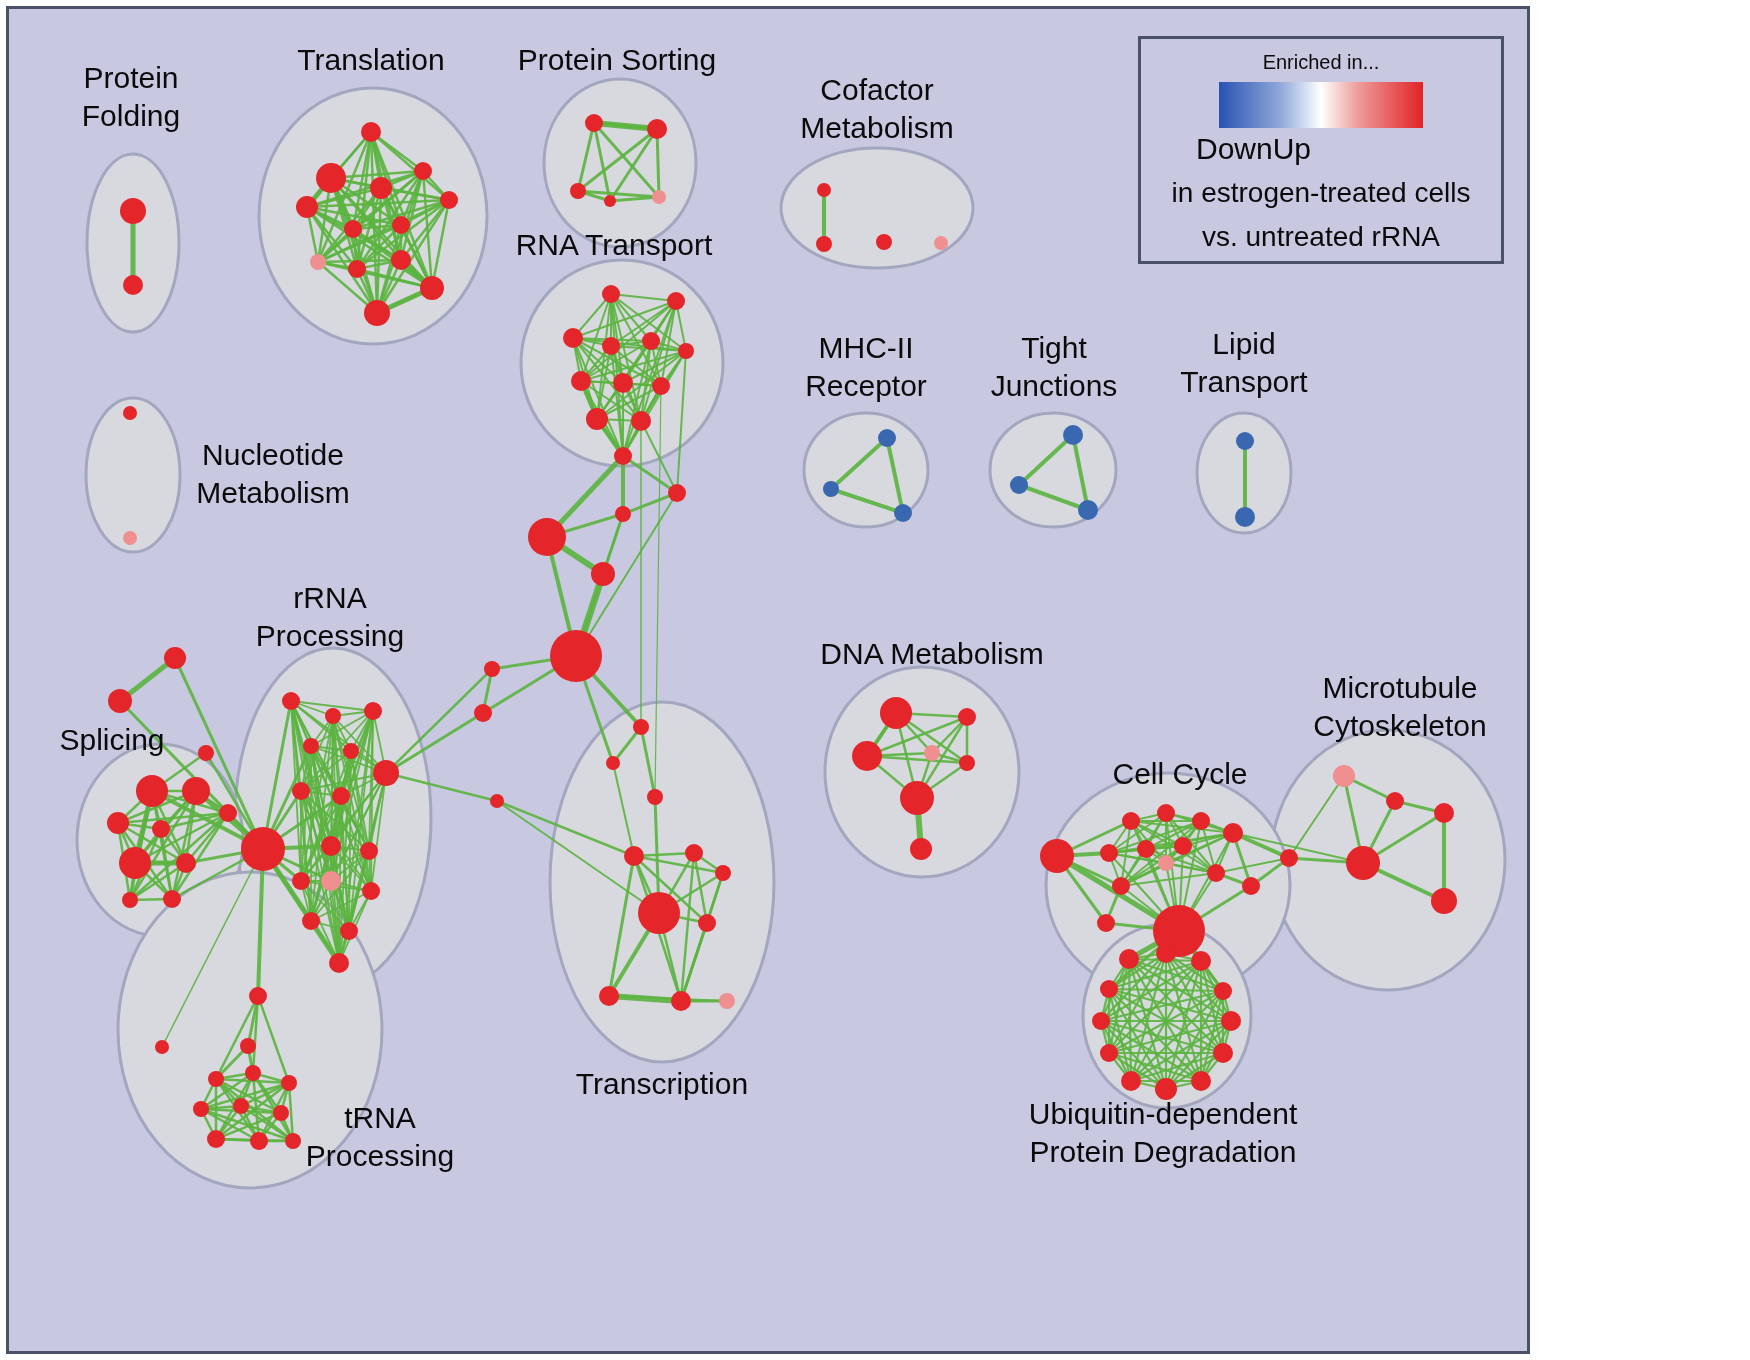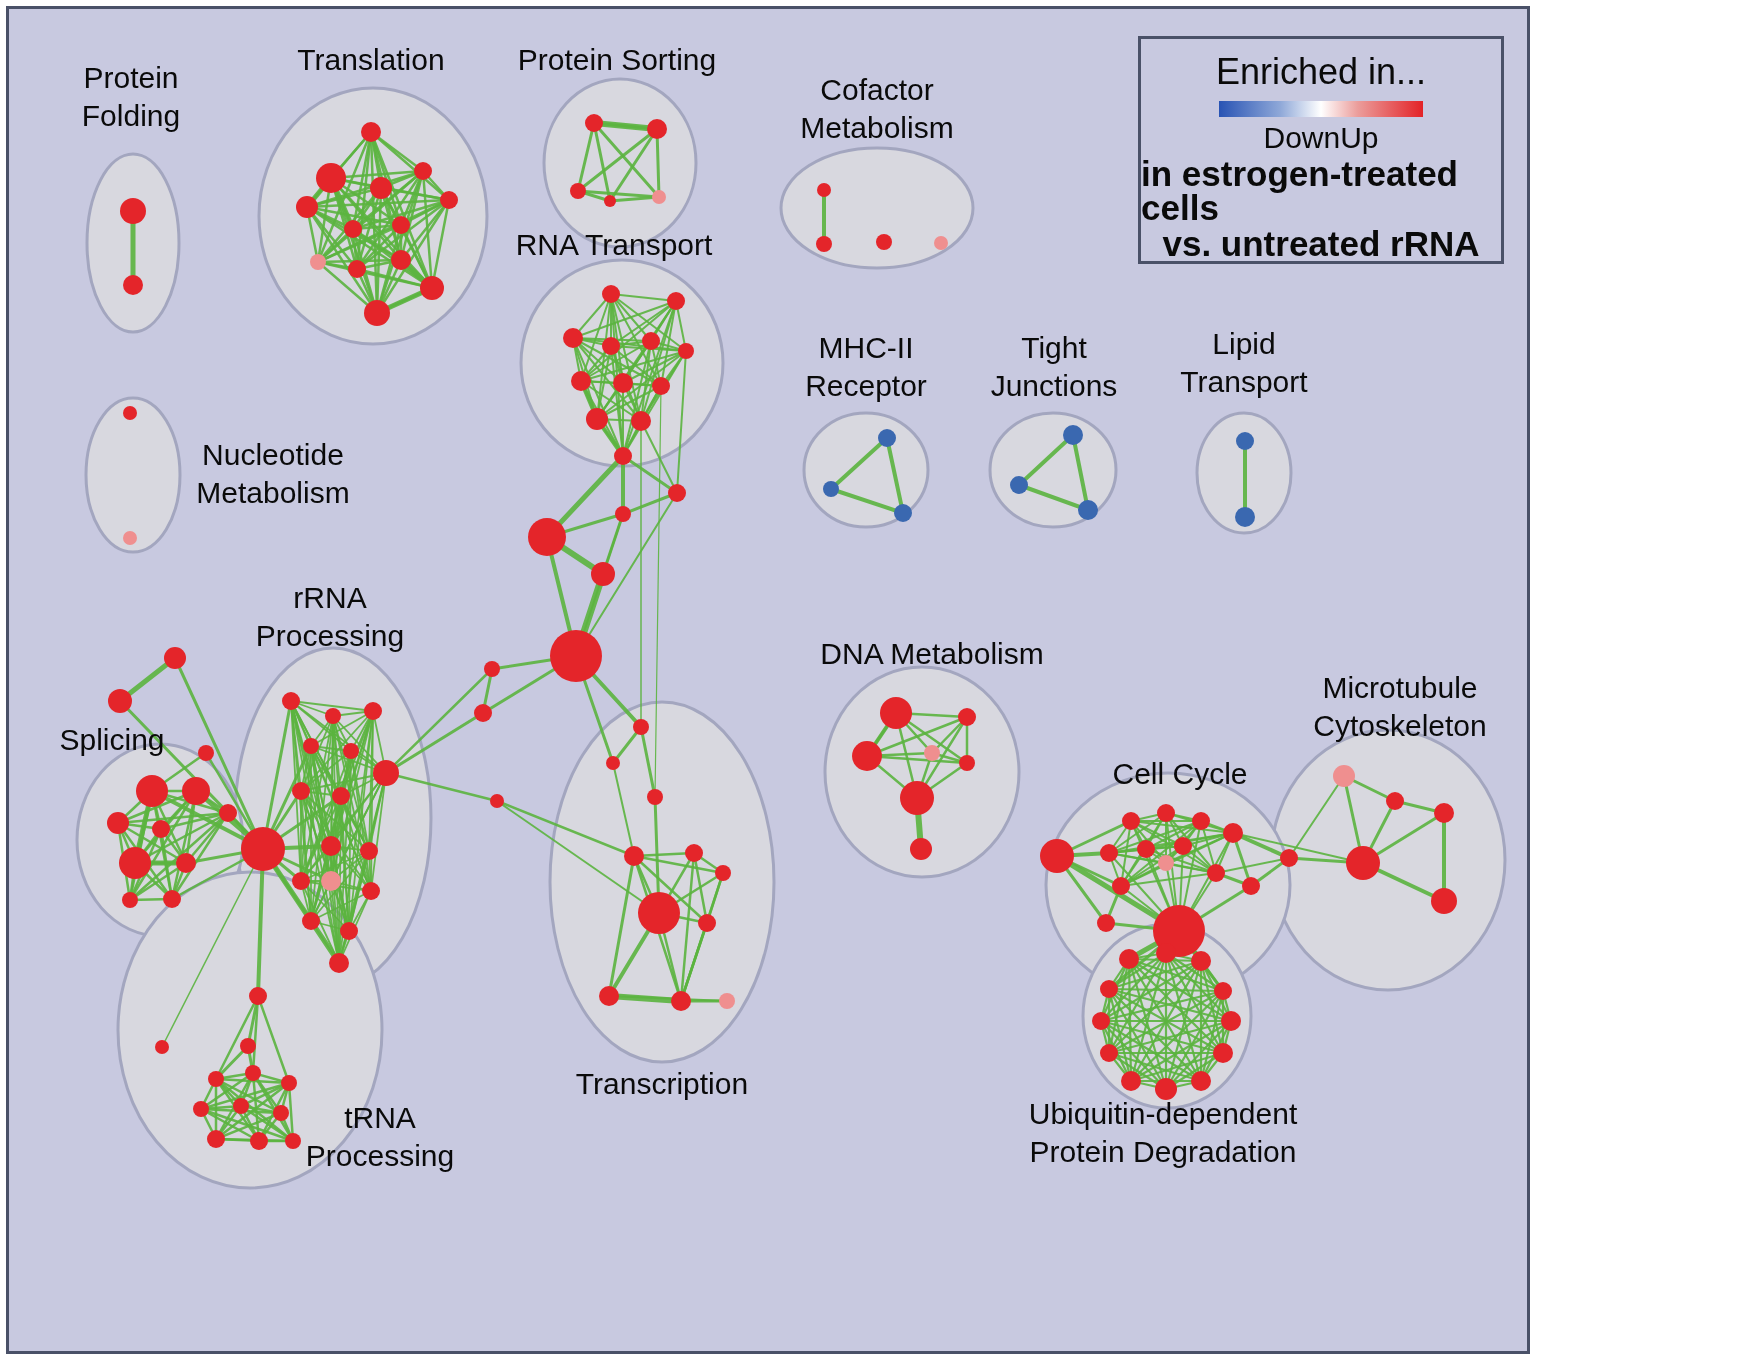--- a/index.html
+++ b/index.html
@@ -6,25 +6,25 @@
   .stage{position:relative;width:1536px;height:1360px;overflow:hidden;
          font-family:"Liberation Sans",sans-serif;}
   .frame{position:absolute;left:6px;top:6px;right:6px;bottom:6px;
          background:#c8c9e0;border:3px solid #4a5168;box-sizing:border-box;}
   #net{position:absolute;left:0;top:0;width:1750px;height:1360px;}
   .cluster-label{font-size:30px;fill:#0a0a0a;font-family:"Liberation Sans",sans-serif;}
   .legend{position:absolute;left:1138px;top:36px;width:366px;height:228px;
           border:3px solid #4a5168;box-sizing:border-box;display:flex;
           flex-direction:column;align-items:center;color:#0a0a0a;
           font-family:"Liberation Sans",sans-serif;}
-  .legend-title{font-size:36px;margin-top:12px;}
+  .legend-title{font-size:20px;margin-top:12px;}
   .legend-bar{width:204px;height:46px;margin-top:8px;}
-  .legend-ends{width:250px;display:flex;justify-content:center;
+  .legend-ends{width:250px;display:flex;justify-content:flex-start;
                font-size:30px;margin-top:4px;}
-  .legend-caption{font-size:35px;line-height:34px;margin-top:2px;font-weight:bold;}
+  .legend-caption{font-size:28px;line-height:34px;margin-top:10px;}
 </style>
 </head>
 <body>
 
 <div class="stage">
   <div class="frame"></div>
   <svg id="net" viewBox="0 0 1750 1360">
       <ellipse cx="133" cy="243" rx="46" ry="89" fill="#d8d8df" stroke="#a3a6bf" stroke-width="3"></ellipse>
       <ellipse cx="373" cy="216" rx="114" ry="128" fill="#d8d8df" stroke="#a3a6bf" stroke-width="3"></ellipse>
       <ellipse cx="620" cy="163" rx="76" ry="84" fill="#d8d8df" stroke="#a3a6bf" stroke-width="3"></ellipse>

